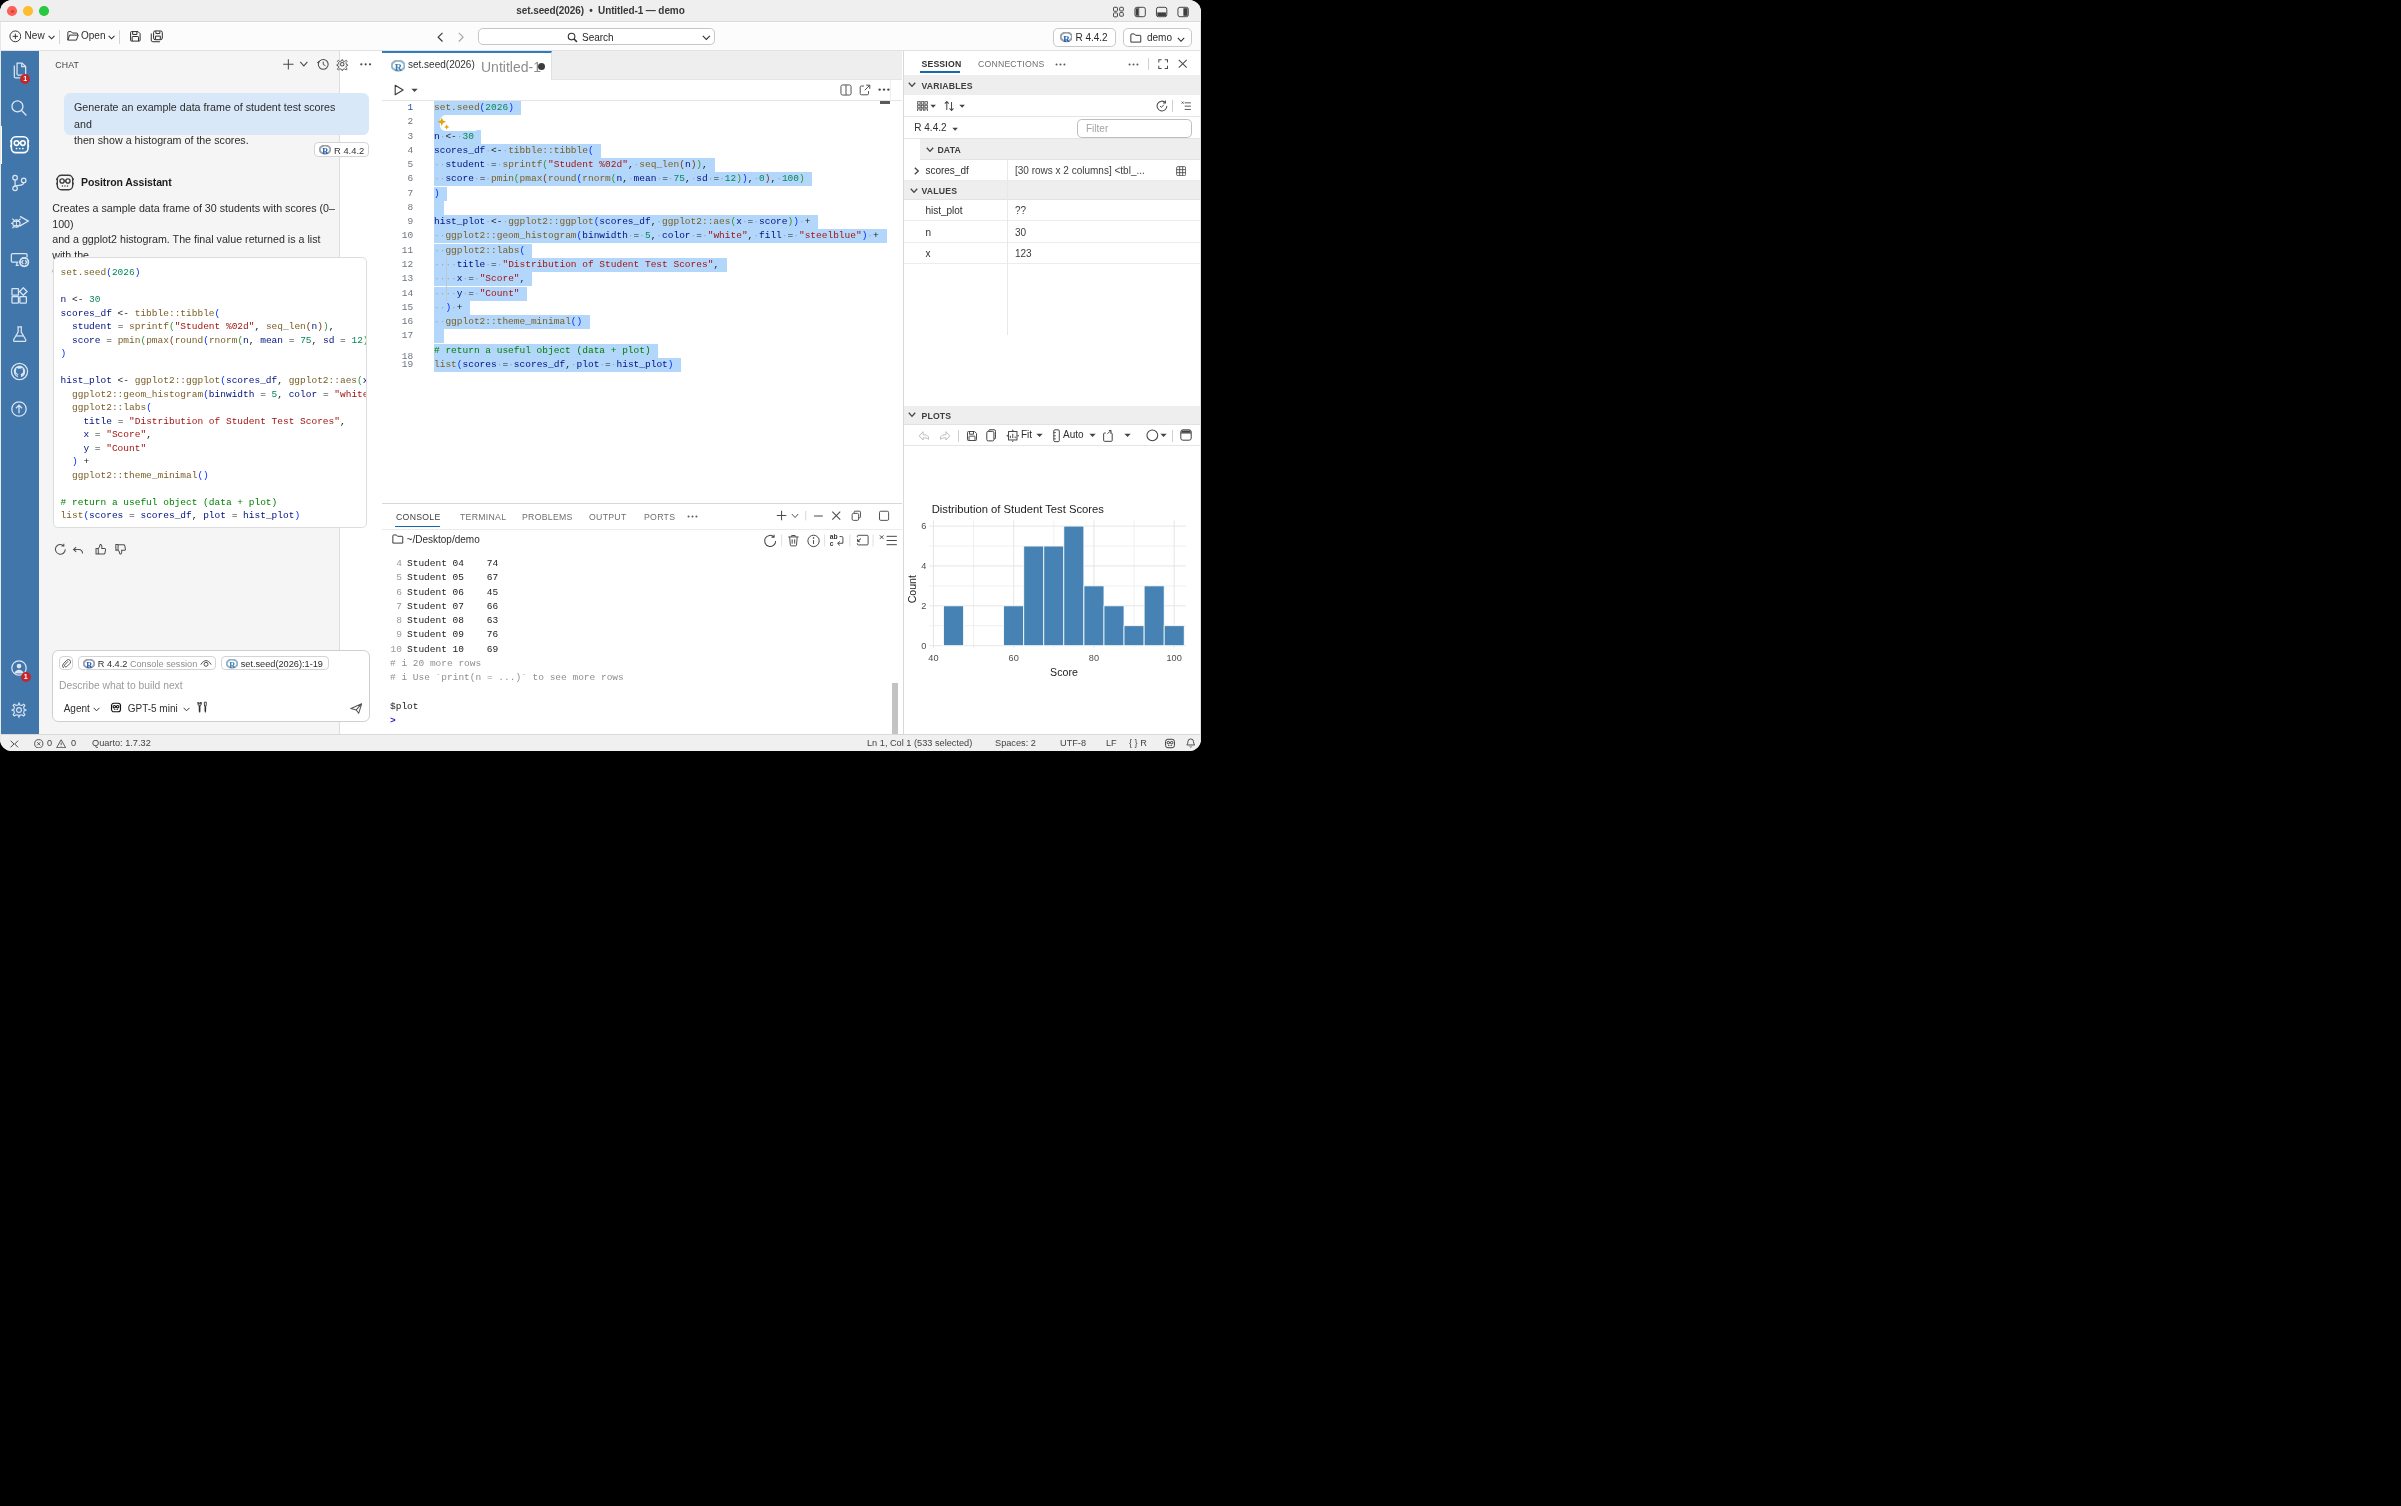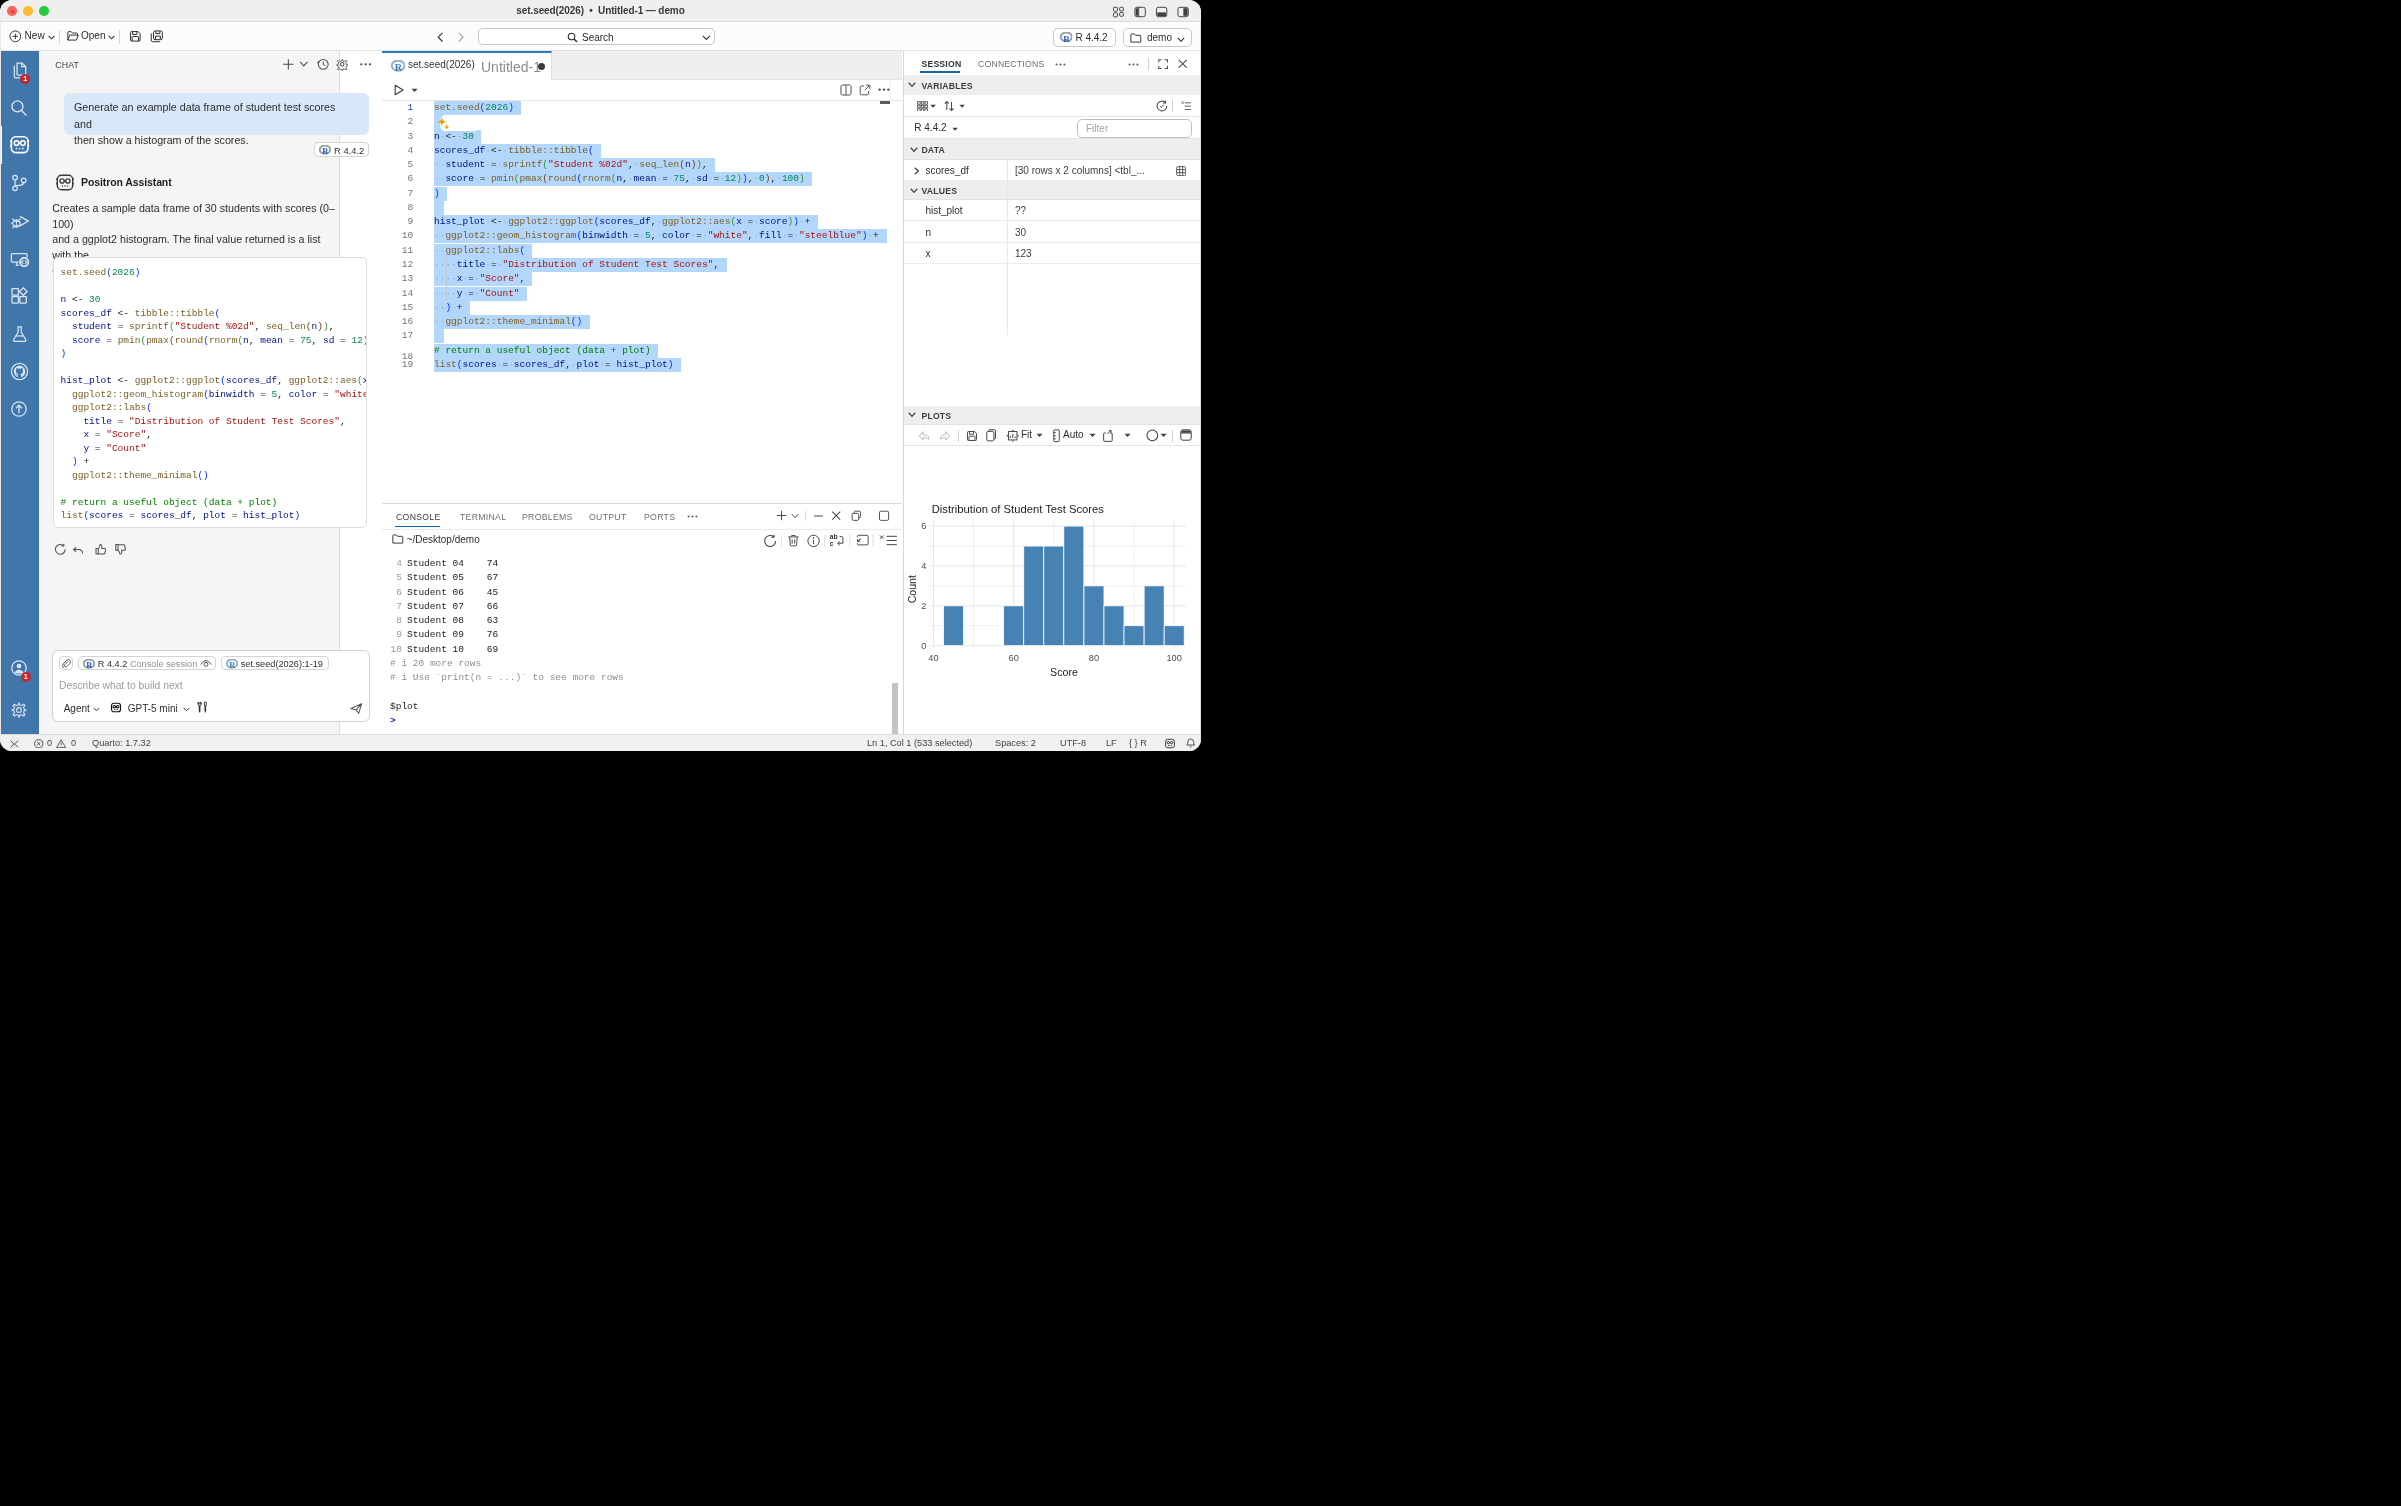--- a/index.html
+++ b/index.html
@@ -598,21 +598,21 @@
     </div>
     <div class="abs" style="left:0; top:66px; width:297px; height:22px; background:#fff; border-bottom:0.8px solid #e5e5e5;">
       <div class="abs" style="left:10.3px; top:4.8px; font-size:10px; color:#2e2e2e;">R 4.4.2</div>
       <svg class="abs" style="left:48px; top:9.5px;" width="6.3" height="4.8" viewBox="0 0 9 6">
           <path d="M0.5 0.8 L4.5 5 L8.5 0.8 Z" fill="#444"></path>
         </svg>
       <div class="abs" style="left:173px; top:1.6px; width:115px; height:19px; border:0.8px solid #bdbdbd; border-radius:4.8px; background:#fff;">
         <div class="abs" style="left:8px; top:3.2px; font-size:10px; color:#a3a3a3;">Filter</div>
       </div>
     </div>
-    <div class="sechdr" style="top:88px; height:21px;">
+    <div class="sechdr" style="top:88px; height:21px;margin-left:16px;">
       <svg class="abs" style="left:6.3px; top:7.5px;" width="8" height="5.6" viewBox="0 0 10 7">
           <path d="M1 1 L5 5.4 L9 1" class="chev"></path>
         </svg>
       <span style="top:6px;">DATA</span>
     </div>
     <div class="rrow" style="top:109px; height:21px;">
       <svg class="abs" style="left:9.5px; top:7.1px;" width="5.6" height="8" viewBox="0 0 7 10">
           <path d="M1 1 L5.4 5 L1 9" class="chev"></path>
         </svg>
       <div class="rname" style="top:4.8px;">scores_df</div>

